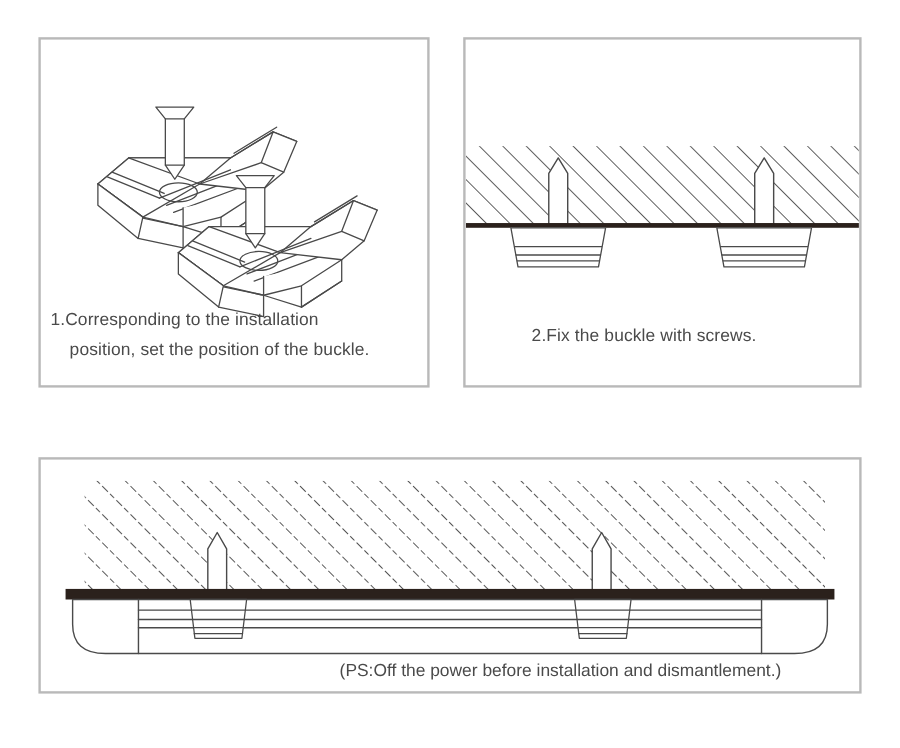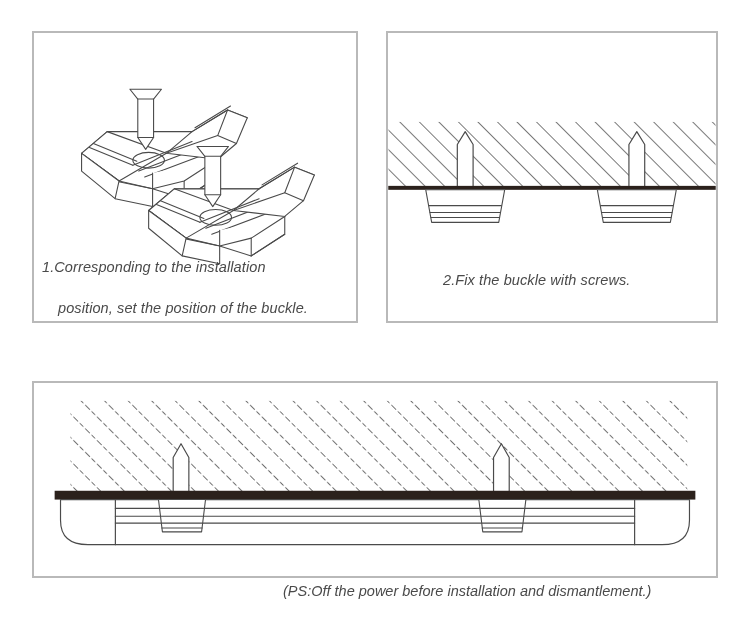--- a/index.html
+++ b/index.html
@@ -13,21 +13,20 @@
     position: relative;
     font-family: "Liberation Sans", sans-serif;
     overflow: hidden;
   }
 
   #page-root {
     position: absolute;
     inset: 0;
     width: 608px;
     height: 623px;
-    font-style: italic;
   }
 
   
   .panel {
     position: absolute;
     box-sizing: border-box;
     border: 2px solid #b9b9b9;
     background: #ffffff;
   }
   .panel-1 { left: 32px;  top: 31px;  width: 326px; height: 292px; }
@@ -37,27 +36,27 @@
   
   .caption {
     position: absolute;
     color: #4a4a4a;
     font-size: 14.5px;
     line-height: 25px;
     white-space: nowrap;
     letter-spacing: 0.1px;
   }
   .cap-1 { left: 42px;  top: 255px; }
-  .cap-1 .l2 { padding-left: 16px; margin-top: 16px; }
+  .cap-1 .l2 { padding-left: 16px; }
   .cap-2 { left: 443px; top: 268px; }
   .cap-3 { left: 166px; top: 536px; }
   .cap-ps {
     position: absolute;
     left: 283px;
-    top: 583px;
+    top: 551px;
     color: #4a4a4a;
     font-size: 14.5px;
     white-space: nowrap;
   }
 
   
   .watermark {
     position: absolute;
     left: 243px;
     top: 301px;

